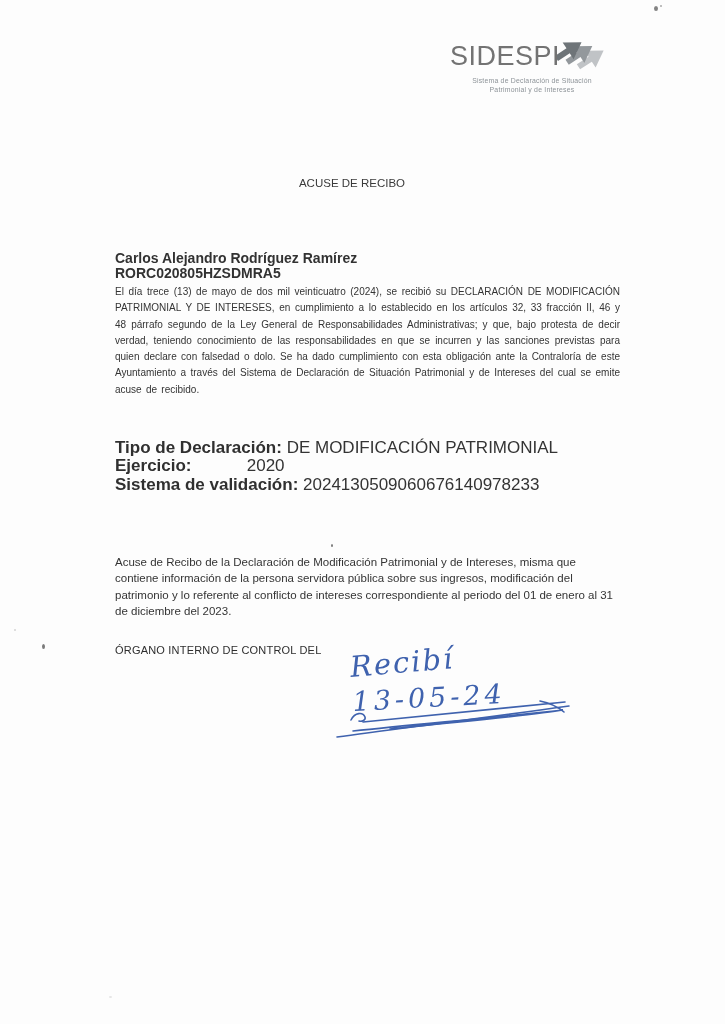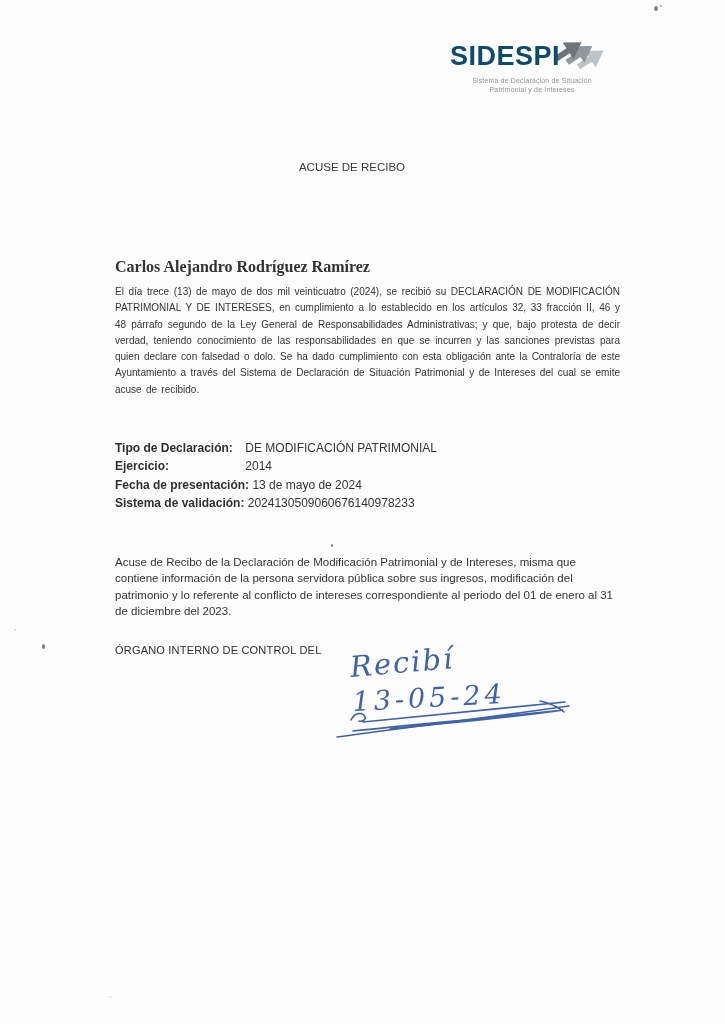--- a/index.html
+++ b/index.html
@@ -23,74 +23,73 @@
     width: 176px;
     text-align: center;
   }
   .logo-row {
     display: flex;
     align-items: center;
     justify-content: center;
   }
   .logo-word {
     font-size: 27px;
-    font-weight: bold;
+    font-weight: normal;
     letter-spacing: 0.5px;
-    color: #0c4a6e;
+    color: #737373;
     filter: blur(0.3px);
   }
   .logo-arrows { margin-left: -4px; margin-top: -6px; }
   .logo-tagline {
     margin-top: 1px;
     font-size: 6.9px;
     line-height: 8.6px;
     color: #8d9398;
     letter-spacing: 0.2px;
     filter: blur(0.2px);
   }
 
   
   .doc-title {
     position: absolute;
-    top: 160px;
+    top: 176px;
     left: 0;
     width: 704px;
     text-align: center;
     font-size: 11.5px;
     line-height: 14.5px;
     color: #3a3a3a;
   }
 
   
   .declarant {
     position: absolute;
     left: 115px;
-    top: 259px;
-    font-size: 16px;
+    top: 251px;
+    font-size: 14px;
     font-weight: bold;
     line-height: 15px;
     color: #323232;
-    font-family: Liberation Serif, serif;
   }
   .para1 {
     position: absolute;
     left: 115px;
     top: 284px;
     width: 505px;
     font-size: 10px;
     line-height: 16.3px;
     text-align: justify;
     color: #343434;
     word-spacing: 1.5px;
   }
   .fields {
     position: absolute;
     left: 115px;
     top: 439px;
-    font-size: 12px;
+    font-size: 17px;
     line-height: 18.3px;
     color: #343434;
   }
   .field-label {
     display: inline-block;
     min-width: 127px;
     font-weight: bold;
     color: #303030;
   }
   .para2 {
@@ -168,36 +167,33 @@
       <div>Patrimonial y de Intereses</div>
     </div>
   </div>
 
   <div class="doc-title">
     <div>ACUSE DE RECIBO</div>
   </div>
 
   <div class="declarant">
     <div>Carlos Alejandro Rodríguez Ramírez</div>
+    <div>RORC020805HZSDMRA5</div>
   </div>
 
   <div class="para1">El día trece (13) de mayo de dos mil veinticuatro (2024), se recibió su DECLARACIÓN DE MODIFICACIÓN PATRIMONIAL Y DE INTERESES, en cumplimiento a lo establecido en los artículos 32, 33 fracción II, 46 y 48 párrafo segundo de la Ley General de Responsabilidades Administrativas; y que, bajo protesta de decir verdad, teniendo conocimiento de las responsabilidades en que se incurren y las sanciones previstas para quien declare con falsedad o dolo. Se ha dado cumplimiento con esta obligación ante la Contraloría de este Ayuntamiento a través del Sistema de Declaración de Situación Patrimonial y de Intereses del cual se emite acuse de recibido.</div>
 
   <div class="fields">
     <div>
       <span class="field-label">Tipo de Declaración:</span>
       <span>DE MODIFICACIÓN PATRIMONIAL</span>
     </div>
     <div>
       <span class="field-label">Ejercicio:</span>
-      <span>2014</span>
-    </div>
-    <div>
-      <span class="field-label">Fecha de presentación:</span>
-      <span>13 de mayo de 2024</span>
+      <span>2020</span>
     </div>
     <div>
       <span class="field-label">Sistema de validación:</span>
       <span>2024130509060676140978233</span>
     </div>
   </div>
 
   <div class="para2">Acuse de Recibo de la Declaración de Modificación Patrimonial y de Intereses, misma que contiene información de la persona servidora pública sobre sus ingresos, modificación del patrimonio y lo referente al conflicto de intereses correspondiente al periodo del 01 de enero al 31 de diciembre del 2023.</div>
 
   <div class="organ-line">ÓRGANO INTERNO DE CONTROL DEL</div>

